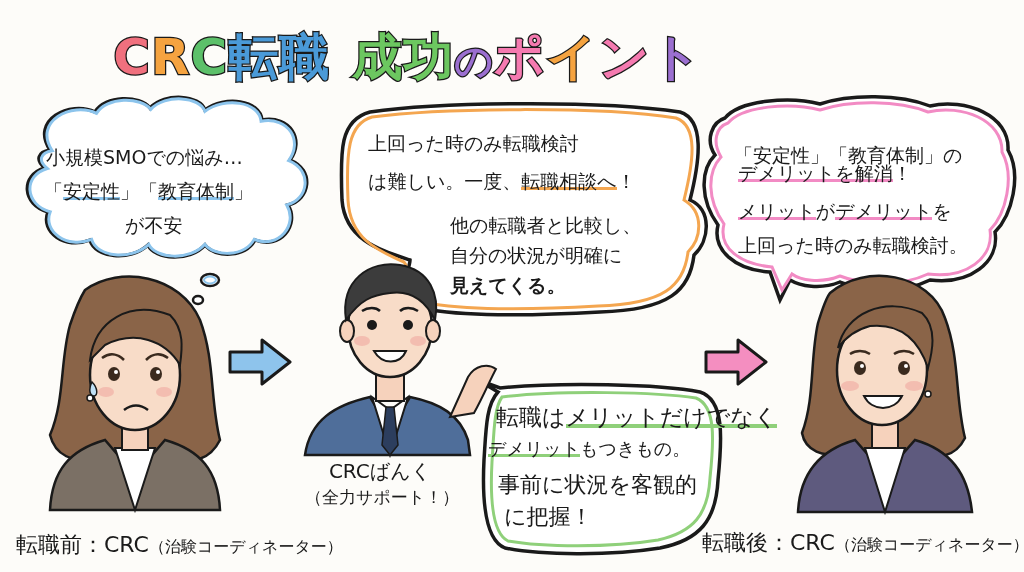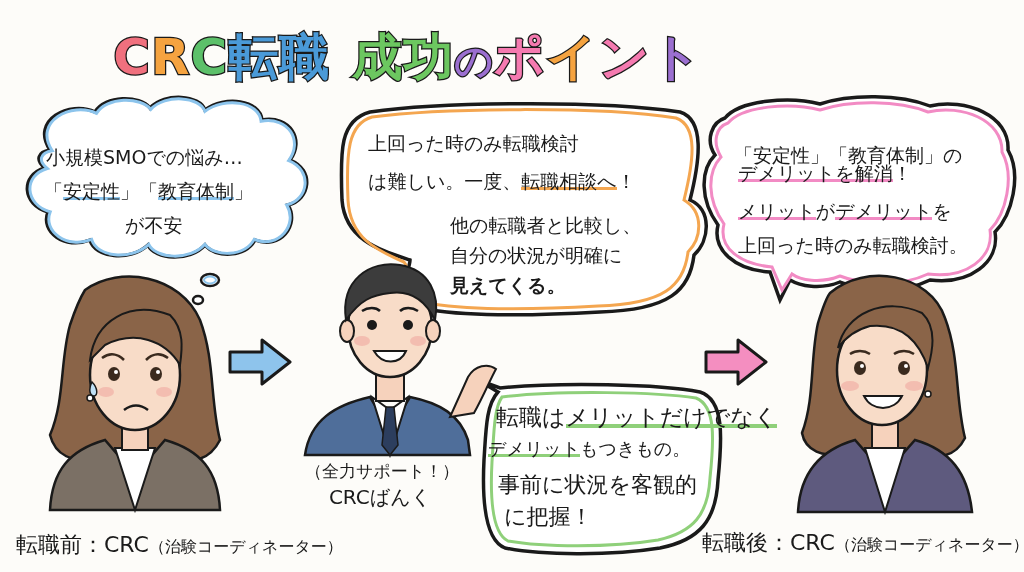--- a/index.html
+++ b/index.html
@@ -141,22 +141,22 @@
 
   <circle cx="82" cy="80" r="5" fill="#1a1a1a"></circle>
     <circle cx="118" cy="80" r="5" fill="#1a1a1a"></circle>
 
   <ellipse cx="72" cy="96" rx="8" ry="5" fill="#f0a8a0" opacity="0.6"></ellipse>
   <ellipse cx="128" cy="96" rx="8" ry="5" fill="#f0a8a0" opacity="0.6"></ellipse>
 
   <path d="M84,106 C92,120 110,120 116,106 Z" fill="#ffffff" stroke="#1a1a1a" stroke-width="2"></path>
 </svg>
 <div class="advisor-cap" style="left:305px;top:458px;width:150px;">
+  <div style="font-size:20px;">CRCばんく</div>
   <div style="font-size:17px;">（全力サポート！）</div>
-  <div style="font-size:20px;">CRCばんく</div>
 </div>
 
 <svg style="left:790px;top:268px" width="190" height="244">
   <path d="M40,25 C75,-5 140,5 155,50 C170,90 165,130 175,170 C165,190 145,192 135,182 L50,182 C35,192 15,182 12,165 C25,130 20,90 28,55 C32,42 36,30 40,25 Z" fill="#8a6448" stroke="#1a1a1a" stroke-width="2.5"></path>
   <path d="M8,244 C10,205 30,182 65,172 L95,206 L125,172 C160,182 178,205 182,244 Z" fill="#5e5a7e" stroke="#1a1a1a" stroke-width="2.5"></path>
   <path d="M75,180 L95,244 L115,180 Z" fill="#ffffff" stroke="#1a1a1a" stroke-width="2"></path>
   <rect x="82" y="140" width="26" height="40" fill="#f6d2bc" stroke="#1a1a1a" stroke-width="2"></rect>
   <ellipse cx="92" cy="102" rx="45" ry="55" fill="#f8dcc8" stroke="#1a1a1a" stroke-width="2.5"></ellipse>
   <path d="M48,80 C55,45 95,28 132,45 C148,60 142,85 138,100 C128,70 110,55 80,58 C65,62 55,70 48,80 Z" fill="#8a6448" stroke="#1a1a1a" stroke-width="2"></path>
   <path d="M60,86 C66,82 74,82 80,86" fill="none" stroke="#3a2a1e" stroke-width="2.5"></path>

